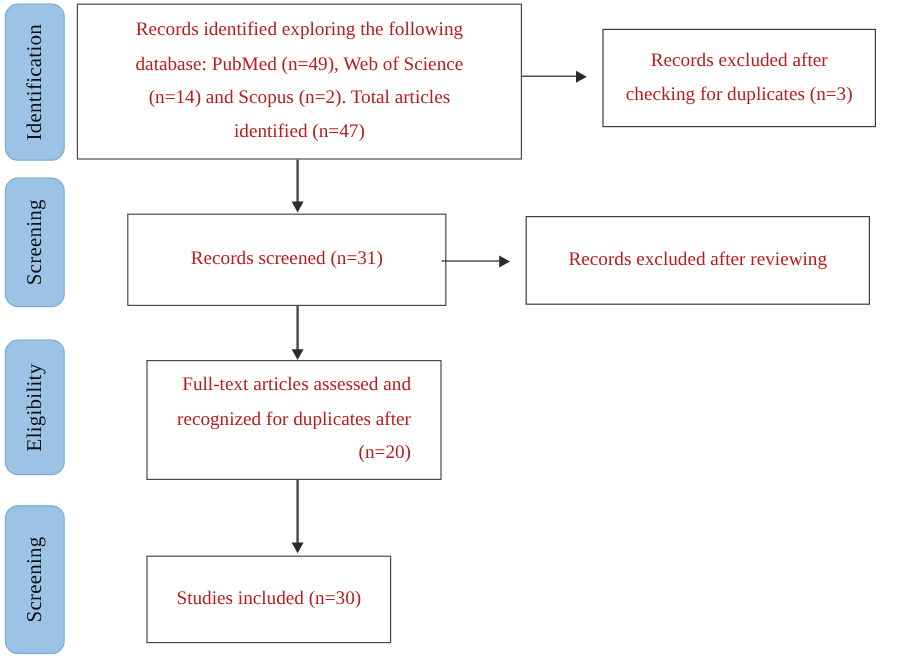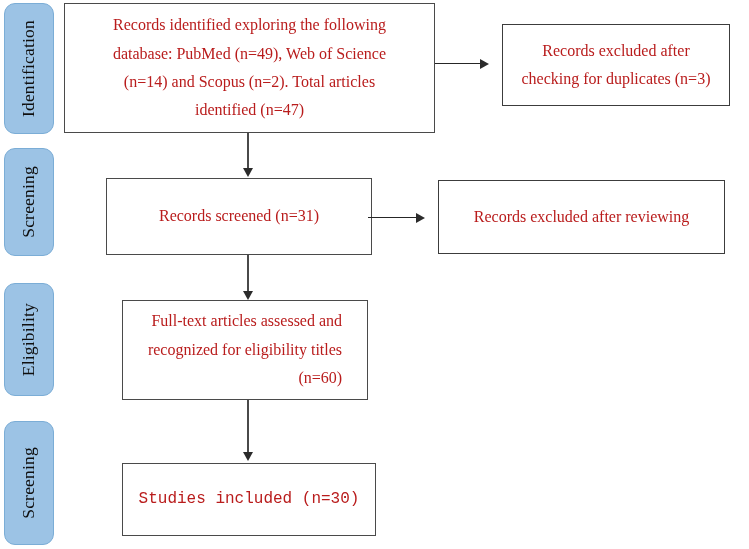--- a/index.html
+++ b/index.html
@@ -146,27 +146,27 @@
 
   <div class="connector h-line" style="left:368px; top:217px; width:49px;"></div>
   <div class="arrow-right" style="left:416px; top:213px;"></div>
 
   <div class="connector v-line" style="left:247px; top:255px; height:38px;"></div>
   <div class="arrow-down" style="left:243px; top:291px;"></div>
 
   <div class="flow-box" style="left:122px; top:300px; width:246px; height:100px;text-align:right;">
     <div class="box-text">
       <div>Full-text articles assessed and</div>
-      <div>recognized for eligibility titles</div>
-      <div>(n=60)</div>
+      <div>recognized for duplicates after</div>
+      <div>(n=20)</div>
     </div>
   </div>
 
   <div class="connector v-line" style="left:247px; top:400px; height:53px;"></div>
   <div class="arrow-down" style="left:243px; top:452px;"></div>
 
-  <div class="flow-box" style="left:122px; top:463px; width:254px; height:73px;font-family:Liberation Mono, monospace;">
+  <div class="flow-box" style="left:122px; top:463px; width:204px; height:73px;">
     <div class="box-text">
       <div>Studies included (n=30)</div>
     </div>
   </div>
 
 </div>
 
 </body></html>

